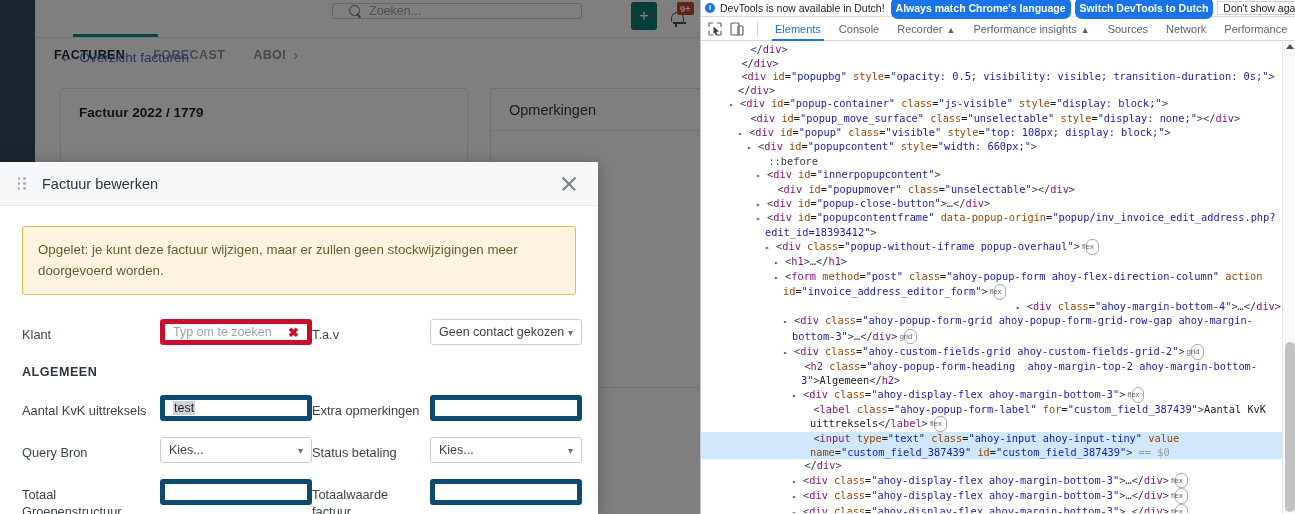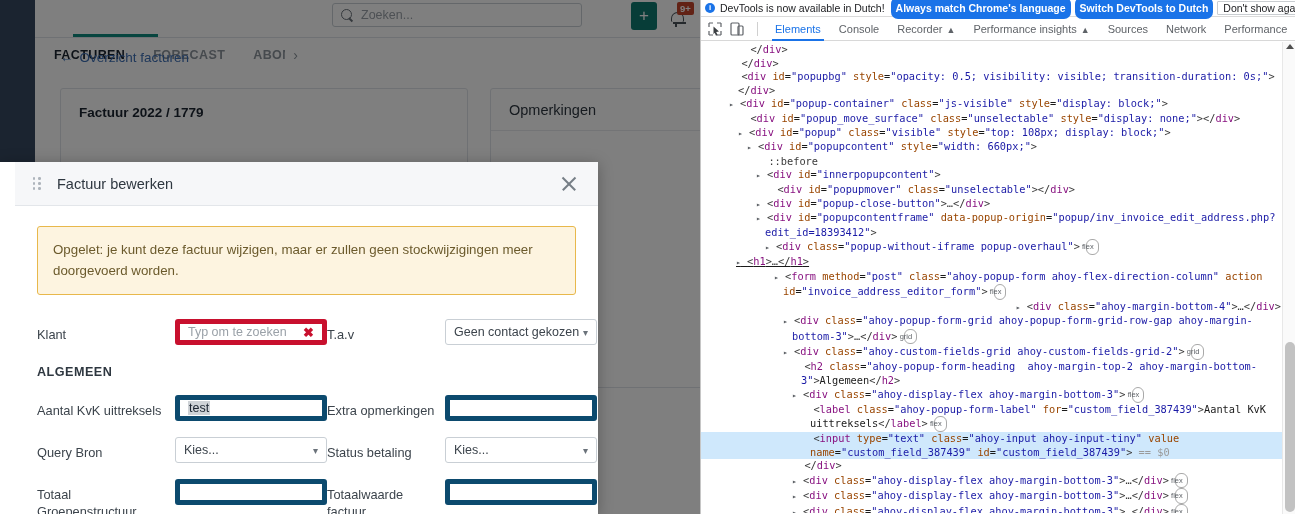--- a/index.html
+++ b/index.html
@@ -67,23 +67,23 @@
     width: 85px; height: 3px; background: #0f8a7e;
   }
   .nav-more {
     color: #8c949c; font-size: 14px; padding: 0 8px; height: 38px;
     line-height: 38px; cursor: pointer;
   }
   .abon-clip { overflow: hidden; width: 46px; }
 
   .search-box {
     position: absolute; left: 297px; top: 3px;
-    width: 250px; height: 24px;
+    width: 250px; height: 16px;
     border: 1px solid #c9cfd5; border-radius: 3px;
-    background: #fff; display: flex; align-items: center; padding: 0 8px;
+    background: #fff; display: flex; align-items: center; padding: 0 16px;
   }
   .search-box .mag { width: 13px; height: 13px; position: relative; margin-right: 7px; flex: none; }
   .search-box .mag::before {
     content: ""; position: absolute; left: 0; top: 0;
     width: 9px; height: 9px; border: 1.6px solid #6b737b; border-radius: 50%;
   }
   .search-box .mag::after {
     content: ""; position: absolute; left: 8px; top: 8px;
     width: 5px; height: 1.6px; background: #6b737b; transform: rotate(45deg);
     transform-origin: left center;
@@ -139,21 +139,21 @@
   .kebab { margin-left: auto; width: 4px; cursor: pointer; }
   .kebab i { display: block; width: 3.5px; height: 3.5px; border-radius: 50%; background: #707880; margin: 2.2px 0; }
   .card-body { padding: 16px 18px; font-size: 13.5px; color: #1b2430; font-weight: bold; }
 
   
   #modal {
     position: absolute; left: 0; top: 162px;
     width: 598px; height: 352px;
     background: #ffffff;
     box-shadow: 0 2px 14px rgba(0,0,0,.28);
-    z-index: 60; overflow: hidden; padding-left: 15px;
+    z-index: 60; overflow: hidden;
   }
   .modal-head {
     height: 44px; background: #f6f7f9;
     border-bottom: 1px solid #e3e6ea;
     display: flex; align-items: center; padding: 0 18px;
   }
   .drag-dots { width: 10px; margin-right: 14px; cursor: move; display: flex; flex-wrap: wrap; gap: 2.5px 3px; }
   .drag-dots i { width: 2.4px; height: 2.4px; background: #aeb5bc; border-radius: 50%; display: block; }
   .modal-title { font-size: 14.5px; color: #2e3740; }
   .modal-close {
@@ -479,21 +479,21 @@
         <div class="dl" style="padding-left: 37px; text-indent: -9px;"><span class="tri">▸</span> <span class="punc">&lt;</span><span class="tag">div</span> <span class="attr">id</span>=<span class="val">"popup-container"</span> <span class="attr">class</span>=<span class="val">"js-visible"</span> <span class="attr">style</span>=<span class="val">"display: block;"</span><span class="punc">&gt;</span></div>
         <div class="dl" style="padding-left: 46px; text-indent: -9px;">  <span class="punc">&lt;</span><span class="tag">div</span> <span class="attr">id</span>=<span class="val">"popup_move_surface"</span> <span class="attr">class</span>=<span class="val">"unselectable"</span> <span class="attr">style</span>=<span class="val">"display: none;"</span><span class="punc">&gt;&lt;/</span><span class="tag">div</span><span class="punc">&gt;</span></div>
         <div class="dl" style="padding-left: 46px; text-indent: -9px;"><span class="tri">▸</span> <span class="punc">&lt;</span><span class="tag">div</span> <span class="attr">id</span>=<span class="val">"popup"</span> <span class="attr">class</span>=<span class="val">"visible"</span> <span class="attr">style</span>=<span class="val">"top: 108px; display: block;"</span><span class="punc">&gt;</span></div>
         <div class="dl" style="padding-left: 55px; text-indent: -9px;"><span class="tri">▸</span> <span class="punc">&lt;</span><span class="tag">div</span> <span class="attr">id</span>=<span class="val">"popupcontent"</span> <span class="attr">style</span>=<span class="val">"width: 660px;"</span><span class="punc">&gt;</span></div>
         <div class="dl" style="padding-left: 64px; text-indent: -9px;">  <span class="punc">::before</span></div>
         <div class="dl" style="padding-left: 64px; text-indent: -9px;"><span class="tri">▸</span> <span class="punc">&lt;</span><span class="tag">div</span> <span class="attr">id</span>=<span class="val">"innerpopupcontent"</span><span class="punc">&gt;</span></div>
         <div class="dl" style="padding-left: 73px; text-indent: -9px;">  <span class="punc">&lt;</span><span class="tag">div</span> <span class="attr">id</span>=<span class="val">"popupmover"</span> <span class="attr">class</span>=<span class="val">"unselectable"</span><span class="punc">&gt;&lt;/</span><span class="tag">div</span><span class="punc">&gt;</span></div>
         <div class="dl" style="padding-left: 64px; text-indent: -9px;"><span class="tri">▸</span> <span class="punc">&lt;</span><span class="tag">div</span> <span class="attr">id</span>=<span class="val">"popup-close-button"</span><span class="punc">&gt;…&lt;/</span><span class="tag">div</span><span class="punc">&gt;</span></div>
         <div class="dl" style="padding-left: 64px; text-indent: -9px;"><span class="tri">▸</span> <span class="punc">&lt;</span><span class="tag">div</span> <span class="attr">id</span>=<span class="val">"popupcontentframe"</span> <span class="attr">data-popup-origin</span>=<span class="val">"popup/inv_invoice_edit_address.php?edit_id=18393412"</span><span class="punc">&gt;</span></div>
         <div class="dl" style="padding-left: 73px; text-indent: -9px;"><span class="tri">▸</span> <span class="punc">&lt;</span><span class="tag">div</span> <span class="attr">class</span>=<span class="val">"popup-without-iframe popup-overhaul"</span><span class="punc">&gt;</span> <span class="flexbadge">flex</span></div>
-        <div class="dl" style="padding-left: 44px; text-indent: -9px; text-decoration: underline;"><span class="tri">▸</span> <span class="punc">&lt;</span><span class="tag">h1</span><span class="punc">&gt;…&lt;/</span><span class="tag">h1</span><span class="punc">&gt;</span></div>
+        <div class="dl" style="padding-left: 82px; text-indent: -9px;"><span class="tri">▸</span> <span class="punc">&lt;</span><span class="tag">h1</span><span class="punc">&gt;…&lt;/</span><span class="tag">h1</span><span class="punc">&gt;</span></div>
         <div class="dl" style="padding-left: 82px; text-indent: -9px;"><span class="tri">▸</span> <span class="punc">&lt;</span><span class="tag">form</span> <span class="attr">method</span>=<span class="val">"post"</span> <span class="attr">class</span>=<span class="val">"ahoy-popup-form ahoy-flex-direction-column"</span> <span class="attr">action</span> <span class="attr">id</span>=<span class="val">"invoice_address_editor_form"</span><span class="punc">&gt;</span> <span class="flexbadge">flex</span></div>
         <div class="dl" style="padding-left: 110px; text-indent: -9px; text-align: right;"><span class="tri">▸</span> <span class="punc">&lt;</span><span class="tag">div</span> <span class="attr">class</span>=<span class="val">"ahoy-margin-bottom-4"</span><span class="punc">&gt;…&lt;/</span><span class="tag">div</span><span class="punc">&gt;</span></div>
         <div class="dl" style="padding-left: 91px; text-indent: -9px;"><span class="tri">▸</span> <span class="punc">&lt;</span><span class="tag">div</span> <span class="attr">class</span>=<span class="val">"ahoy-popup-form-grid ahoy-popup-form-grid-row-gap ahoy-margin-bottom-3"</span><span class="punc">&gt;…&lt;/</span><span class="tag">div</span><span class="punc">&gt;</span> <span class="flexbadge">grid</span></div>
         <div class="dl" style="padding-left: 91px; text-indent: -9px;"><span class="tri">▸</span> <span class="punc">&lt;</span><span class="tag">div</span> <span class="attr">class</span>=<span class="val">"ahoy-custom-fields-grid ahoy-custom-fields-grid-2"</span><span class="punc">&gt;</span> <span class="flexbadge">grid</span></div>
         <div class="dl" style="padding-left: 100px; text-indent: -9px;">  <span class="punc">&lt;</span><span class="tag">h2</span> <span class="attr">class</span>=<span class="val">"ahoy-popup-form-heading  ahoy-margin-top-2 ahoy-margin-bottom-3"</span><span class="punc">&gt;</span><span class="txt">Algemeen</span><span class="punc">&lt;/</span><span class="tag">h2</span><span class="punc">&gt;</span></div>
         <div class="dl" style="padding-left: 100px; text-indent: -9px;"><span class="tri">▸</span> <span class="punc">&lt;</span><span class="tag">div</span> <span class="attr">class</span>=<span class="val">"ahoy-display-flex ahoy-margin-bottom-3"</span><span class="punc">&gt;</span> <span class="flexbadge">flex</span></div>
         <div class="dl" style="padding-left: 109px; text-indent: -9px;">  <span class="punc">&lt;</span><span class="tag">label</span> <span class="attr">class</span>=<span class="val">"ahoy-popup-form-label"</span> <span class="attr">for</span>=<span class="val">"custom_field_387439"</span><span class="punc">&gt;</span><span class="txt">Aantal KvK uittreksels</span><span class="punc">&lt;/</span><span class="tag">label</span><span class="punc">&gt;</span> <span class="flexbadge">flex</span></div>
         <div class="dl sel" style="padding-left: 109px; text-indent: -9px;">  <span class="punc">&lt;</span><span class="tag">input</span> <span class="attr">type</span>=<span class="val">"text"</span> <span class="attr">class</span>=<span class="val">"ahoy-input ahoy-input-tiny"</span> <span class="attr">value</span> <span class="attr">name</span>=<span class="val">"custom_field_387439"</span> <span class="attr">id</span>=<span class="val">"custom_field_387439"</span><span class="punc">&gt;</span> <span class="dollar">== $0</span></div>
         <div class="dl" style="padding-left: 100px; text-indent: -9px;">  <span class="punc">&lt;/</span><span class="tag">div</span><span class="punc">&gt;</span></div>
         <div class="dl" style="padding-left: 100px; text-indent: -9px;"><span class="tri">▸</span> <span class="punc">&lt;</span><span class="tag">div</span> <span class="attr">class</span>=<span class="val">"ahoy-display-flex ahoy-margin-bottom-3"</span><span class="punc">&gt;…&lt;/</span><span class="tag">div</span><span class="punc">&gt;</span> <span class="flexbadge">flex</span></div>

